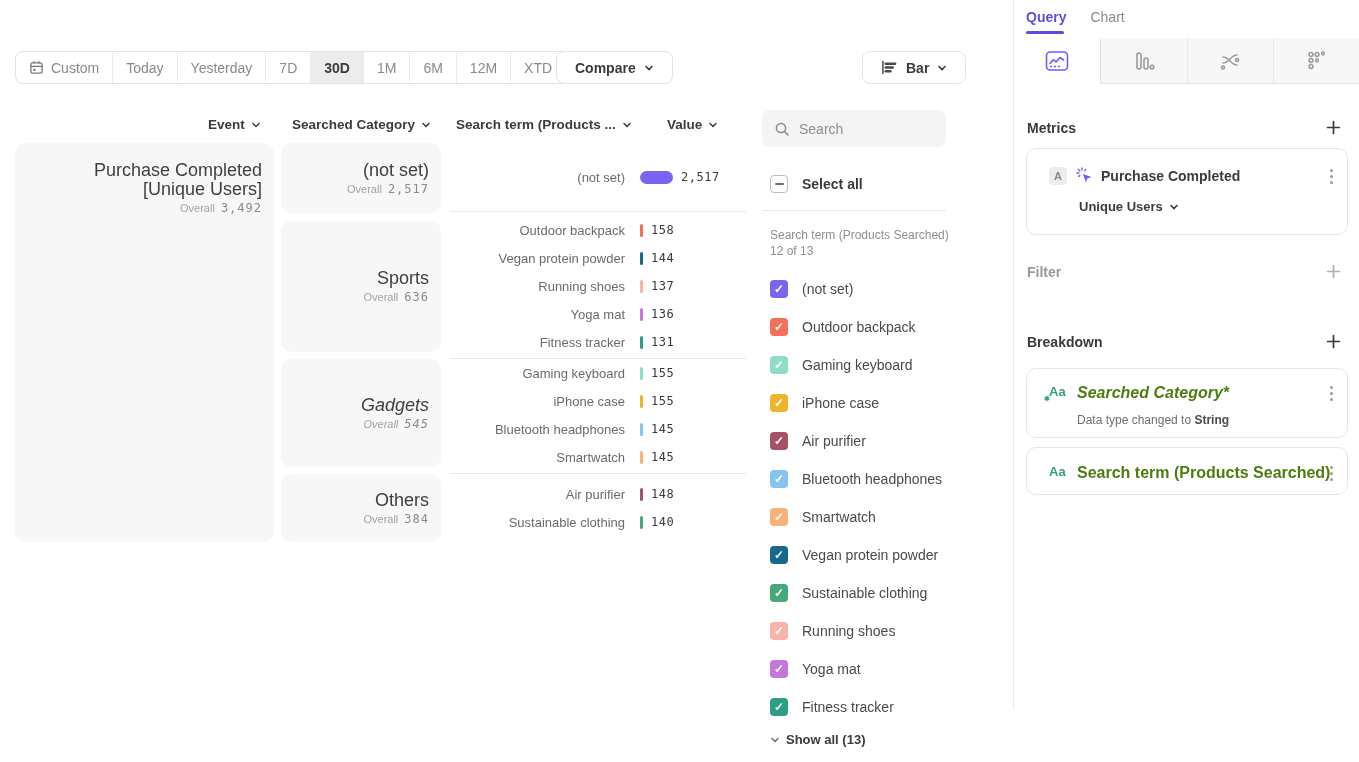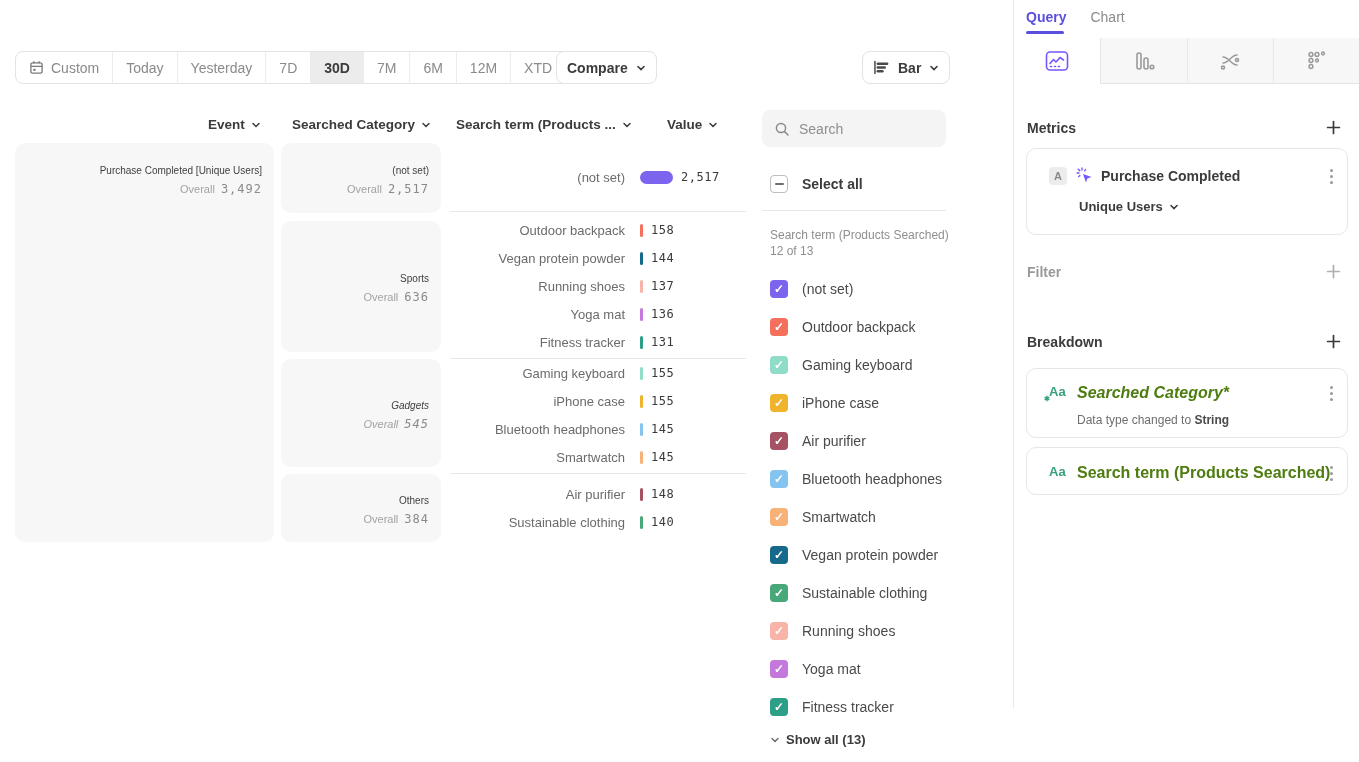--- a/index.html
+++ b/index.html
@@ -8,35 +8,35 @@
   .app { position:relative; width:1359px; height:762px; }
 
   
   .seg { position:absolute; left:15px; top:51px; height:33px; display:flex;
     border:1px solid #e3e3e3; border-radius:8px; background:#fff; overflow:hidden;text-align:center; }
   .seg-item { display:flex; align-items:center; justify-content:center; gap:7px;
     padding:0 13px; font-size:14px; color:#8a8a8a; border-right:1px solid #ececec; cursor:pointer; }
   .seg-item:last-child { border-right:none; }
   .seg-item.sel { background:#ececec; color:#3b3b3b; font-weight:bold; }
   .btn { position:absolute; height:33px; display:flex; align-items:center; gap:8px;
-    border:1px solid #e3e3e3; border-radius:8px; background:#fff; padding:0 10px;
+    border:1px solid #e3e3e3; border-radius:8px; background:#fff; padding:0 18px;
     font-size:14px; font-weight:bold; color:#3b3b3b; cursor:pointer; }
   #compareBtn { left:556px; top:51px; }
   #barBtn { left:862px; top:51px; }
   .chev svg, .chev { display:inline-flex; }
 
   
   .colhead { position:absolute; top:117px; display:flex; align-items:center; gap:6px;
     font-size:13.5px; font-weight:bold; color:#3b3b3b; }
 
   
   .card { background:#f7f7f8; border-radius:10px; }
   #eventCard { position:absolute; left:15px; top:143px; width:259px; height:399px;
     padding:18px 12px 0 12px; text-align:right; }
-  .card-title { font-size:10px; color:#3f3f3f; line-height:19px; }
+  .card-title { font-size:18px; color:#3f3f3f; line-height:19px; }
   .ov-line { margin-top:2px; font-size:11px; color:#a3a3a3; }
   .ov-line .num { font-family:"DejaVu Sans Mono", monospace; font-size:12px;
     color:#8a8a8a; letter-spacing:1px; margin-left:6px; }
   #catCol { position:absolute; left:281px; top:0; width:160px; }
   .cat-card { position:absolute; left:0; width:160px; display:flex; flex-direction:column;
     justify-content:center; text-align:right; padding:0 12px; }
   #rowsCol { position:absolute; left:450px; top:143px; width:296px; }
   .rgroup { }
   .trow { height:28px; display:flex; align-items:center; }
   .term { flex:0 0 190px; text-align:right; font-size:13px; color:#6b6b6b; padding-right:15px;
@@ -137,21 +137,21 @@
     <span class="seg-label">7D</span>
 
   </div>
       <div class="seg-item sel">
 
     <span class="seg-label">30D</span>
 
   </div>
       <div class="seg-item">
 
-    <span class="seg-label">7M</span>
+    <span class="seg-label">1M</span>
 
   </div>
       <div class="seg-item">
 
     <span class="seg-label">6M</span>
 
   </div>
       <div class="seg-item">
 
     <span class="seg-label">12M</span>

